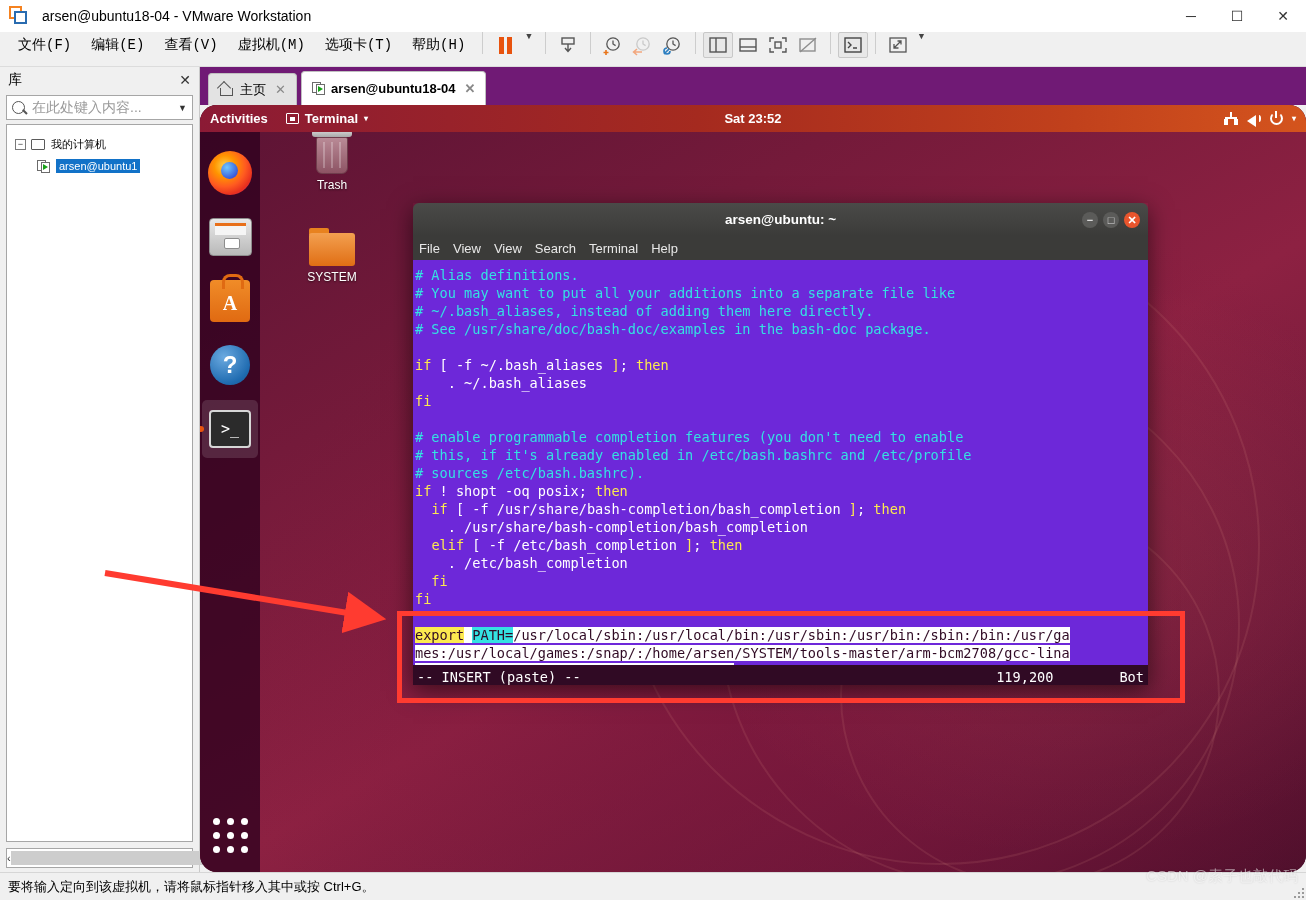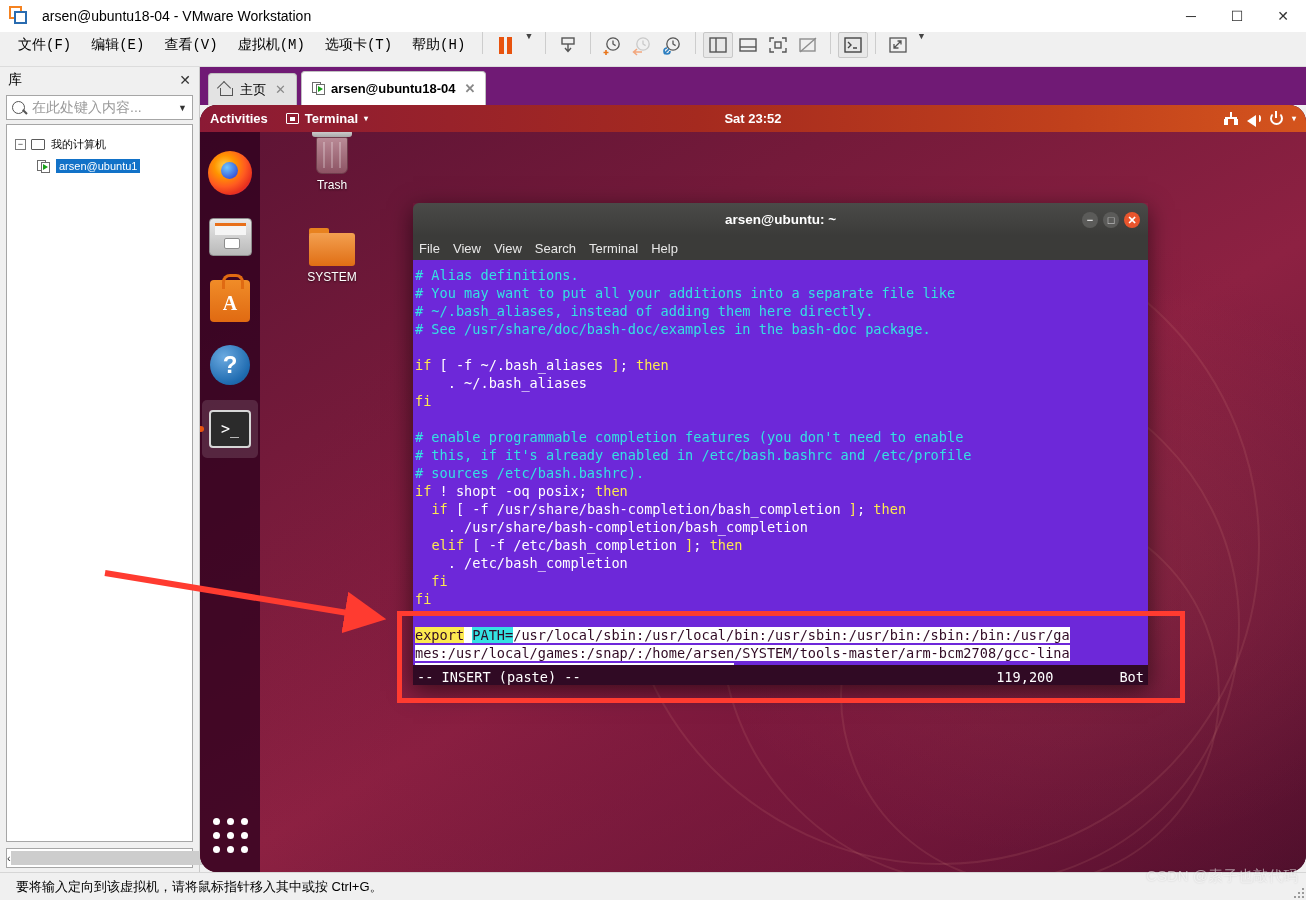--- a/index.html
+++ b/index.html
@@ -151,21 +151,21 @@
   .hl-exp { background:#fce94f; color:#300a24; }
   .hl-var { background:#34e2e2; color:#300a24; }
   .term-status { height: 20px; background:#300a24; color:#fff; font-family:"DejaVu Sans Mono", monospace; font-size:13.6px; display:flex; align-items:flex-end; padding: 0 4px; }
   .term-status .pos { margin-left:auto; margin-right: 66px; }
 
   
   .anno-box { position:absolute; left: 397px; top: 611px; width: 788px; height: 92px; border: 5px solid #ff3b30; z-index: 9; pointer-events:none; }
   .anno-arrow { position:absolute; left: 0; top: 0; width: 1306px; height: 900px; z-index: 10; pointer-events:none; }
 
   
-  .statusbar { height: 28px; background:#f0f0f0; display:flex; align-items:center; padding-left: 16px; font-size: 13px; color:#000; flex:0 0 28px; border-top:1px solid #d6d6d6; position:relative; }
+  .statusbar { height: 28px; background:#f0f0f0; display:flex; align-items:center; padding-left: 8px; font-size: 13px; color:#000; flex:0 0 28px; border-top:1px solid #d6d6d6; position:relative; }
   .watermark { position:absolute; right: 8px; top: 2px; font-size: 15px; color: rgba(255,255,255,0.55); text-shadow: 0 0 2px rgba(0,0,0,.15); white-space:nowrap; }
   .wm-wrap { position:absolute; right: 0; bottom: 0; width: 226px; height: 35px; overflow:hidden; }
   .grip { position:absolute; right:2px; bottom:2px; width:14px; height:14px; }
   .grip i { position:absolute; background:#9a9a9a; width:2px; height:2px; }
 </style>
 </head>
 <body>
 
 <div class="vm-window">
 

